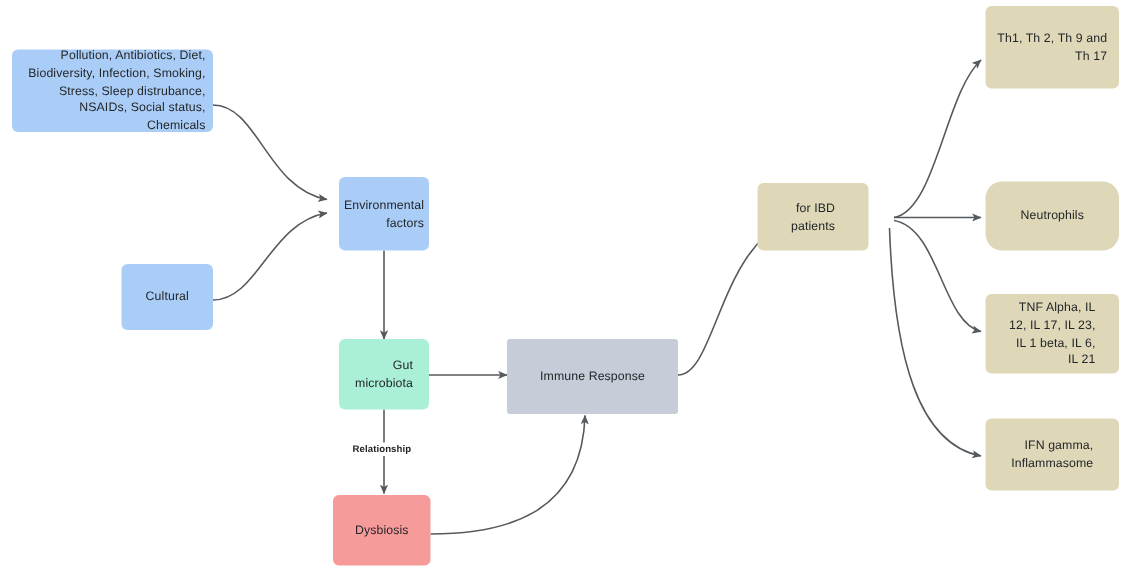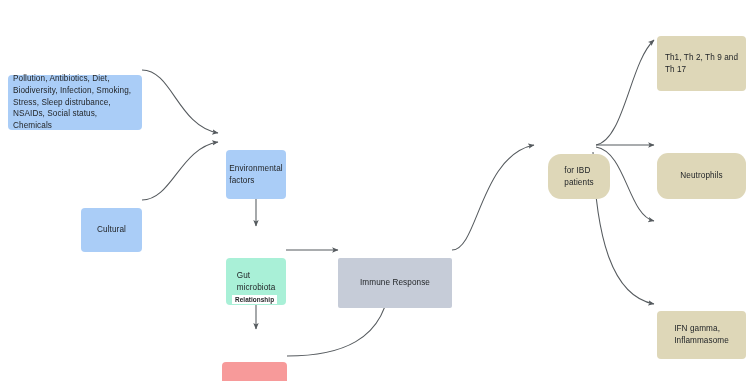--- a/index.html
+++ b/index.html
@@ -7,23 +7,23 @@
     width:753px;height:381px;position:relative;overflow:hidden;
     font-family:"Liberation Sans","DejaVu Sans",sans-serif;
     color:#20232a;
   }
   #canvas{position:absolute;inset:0;width:753px;height:381px;}
   #edge-layer{position:absolute;left:0;top:0;width:753px;height:381px;overflow:visible;}
 
   .node{
     position:absolute;box-sizing:border-box;
     display:flex;align-items:center;justify-content:center;
-    text-align:left;border-radius:4px;
+    text-align:right;border-radius:4px;
     font-size:8.2px;line-height:1.42;letter-spacing:.01em;
-    padding:3px 5px;color:#232629;margin-top:32px;
+    padding:3px 5px;color:#232629;
   }
   .node span{display:block;white-space:pre-line;}
 
   .n-blue{background:#aacdf7;}
   .n-mint{background:#a9f0d7;}
   .n-red {background:#f79a9a;}
   .n-gray{background:#c6ccd8;}
   .n-tan {background:#ded7b8;}
 
   .edge-label{
@@ -51,21 +51,21 @@
       <path d="M286,250 L338,250"></path>
       <path d="M287,356 C335,356 388,344 390,277"></path>
       <path d="M452,250 C478,250 480,156 534,145"></path>
       <path d="M596,145 C624,140 630,62 654,40"></path>
       <path d="M596,145 L654,145"></path>
       <path d="M596,147 C626,152 628,215 654,221"></path>
       <path d="M593,152 C596,238 612,296 654,304"></path>
     </g>
   </svg>
 
-  <div class="node n-blue" style="left:8px;top:43px;width:134px;height:55px;">
+  <div class="node n-blue" style="left:8px;top:33px;width:134px;height:55px;">
     <span>Pollution, Antibiotics, Diet,
 Biodiversity, Infection, Smoking,
 Stress, Sleep distrubance,
 NSAIDs, Social status, Chemicals</span>
   </div>
 
   <div class="node n-blue" style="left:226px;top:118px;width:60px;height:49px;">
     <span>Environmental
 factors</span>
   </div>
@@ -84,33 +84,39 @@
   </div>
 
   <div class="node n-red" style="left:222px;top:330px;width:65px;height:47px;">
     <span>Dysbiosis</span>
   </div>
 
   <div class="node n-gray" style="left:338px;top:226px;width:114px;height:50px;border-radius:2px;">
     <span>Immune Response</span>
   </div>
 
-  <div class="node n-tan" style="left:548px;top:122px;width:62px;height:45px;border-radius:13px;">
+  <div class="node n-tan" style="left:505px;top:122px;width:74px;height:45px;">
     <span>for IBD
 patients</span>
   </div>
 
   <div class="node n-tan" style="left:657px;top:4px;width:89px;height:55px;">
     <span>Th1, Th 2, Th 9 and
 Th 17</span>
   </div>
 
   <div class="node n-tan" style="left:657px;top:121px;width:89px;height:46px;border-radius:11px;">
     <span>Neutrophils</span>
   </div>
 
+  <div class="node n-tan" style="left:657px;top:196px;width:89px;height:53px;">
+    <span>TNF Alpha, IL
+12, IL 17, IL 23,
+IL 1 beta, IL 6,
+IL 21</span>
+  </div>
 
   <div class="node n-tan" style="left:657px;top:279px;width:89px;height:48px;">
     <span>IFN gamma,
 Inflammasome</span>
   </div>
 
 </div>
 
 </body></html>

